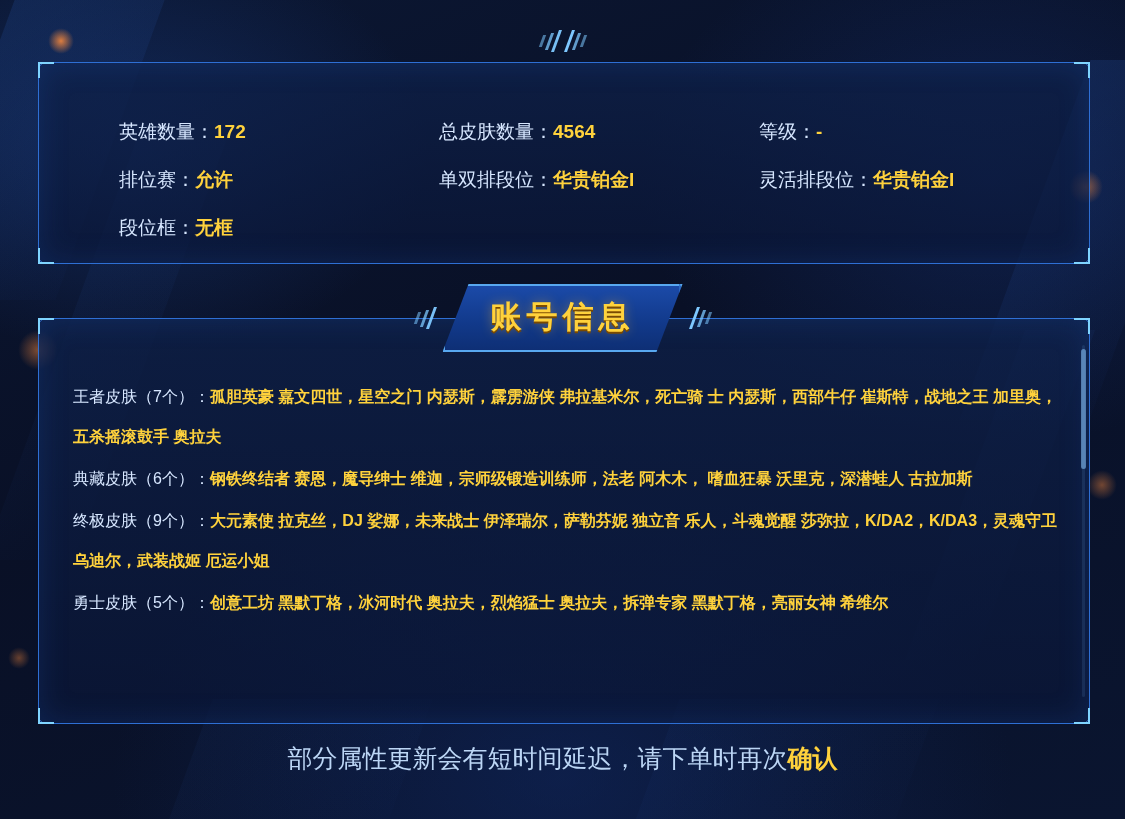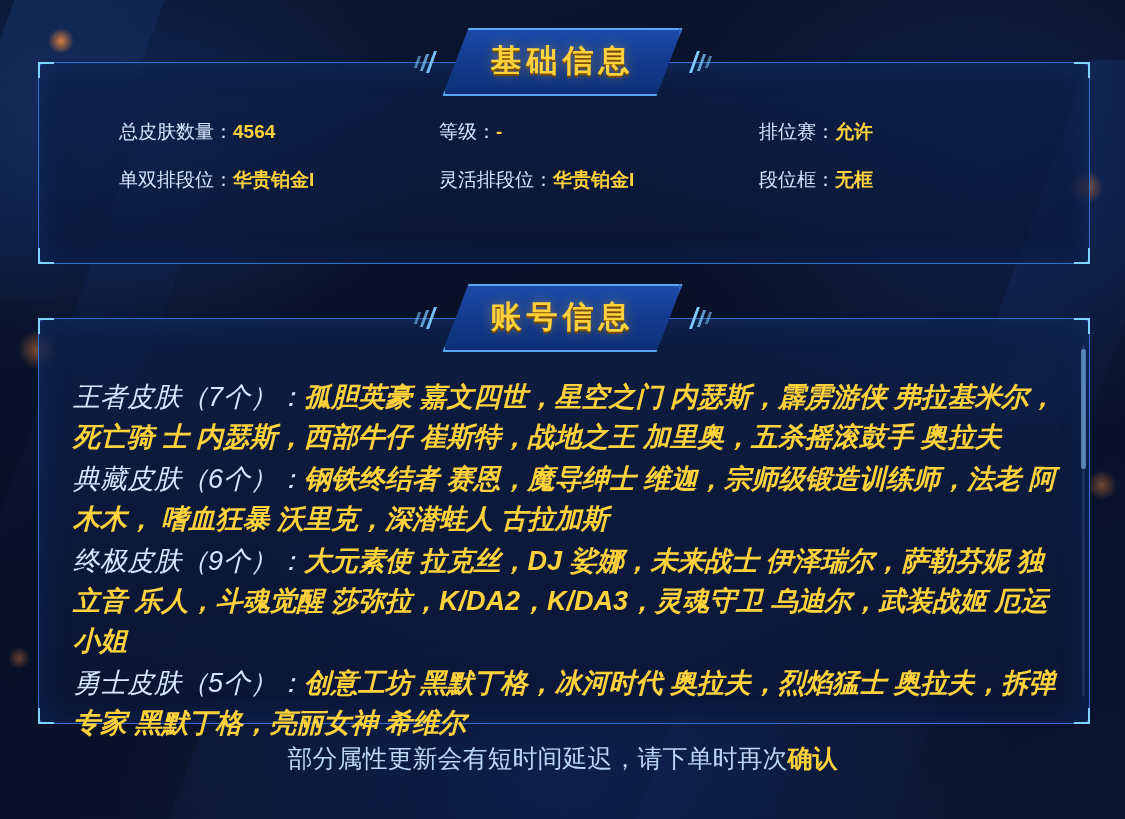--- a/index.html
+++ b/index.html
@@ -142,24 +142,23 @@
   .info-cell { white-space: nowrap; }
   .info-label { color: #d7e7ff; }
   .info-value { color: #ffd23c; font-weight: bold; }
 
   
   .account-body {
     position: absolute;
     left: 34px;
     right: 30px;
     top: 58px;
-    font-size: 27px;
+    font-size: 16px;
     line-height: 40px;
     color: #cfe3ff;
-    font-style: italic;
   }
   .acc-line { margin: 0 0 2px 0; }
   .acc-label { color: #d7e7ff; }
   .acc-value { color: #ffd23c; font-weight: bold; }
 
   
   .scroll-track {
     position: absolute;
     right: 4px;
     top: 26px;
@@ -207,20 +206,23 @@
 <div class="glow-dot d5"></div>
 
 <div class="panel" id="panel-basic">
   <span class="corner tl"></span>
   <span class="corner tr"></span>
   <span class="corner bl"></span>
   <span class="corner br"></span>
 
   <div class="info-grid">
     <div class="info-cell">
+      <span class="info-label">英雄数量：</span><span class="info-value">172</span>
+    </div>
+    <div class="info-cell">
       <span class="info-label">总皮肤数量：</span><span class="info-value">4564</span>
     </div>
     <div class="info-cell">
       <span class="info-label">等级：</span><span class="info-value">-</span>
     </div>
 
     <div class="info-cell">
       <span class="info-label">排位赛：</span><span class="info-value">允许</span>
     </div>
     <div class="info-cell">
@@ -236,25 +238,20 @@
     <div class="info-cell"></div>
   </div>
 </div>
 
 <div class="banner-wrap" id="banner-basic">
   <div class="ticks left">
       <i></i>
       <i></i>
       <i></i>
     </div>
-  <div class="banner">
-    <span>基础信息</span>
-    <span class="banner-edge l"></span>
-    <span class="banner-edge r"></span>
-  </div>
   <div class="ticks right">
       <i></i>
       <i></i>
       <i></i>
     </div>
 </div>
 
 <div class="panel" id="panel-account">
   <span class="corner tl"></span>
   <span class="corner tr"></span>

